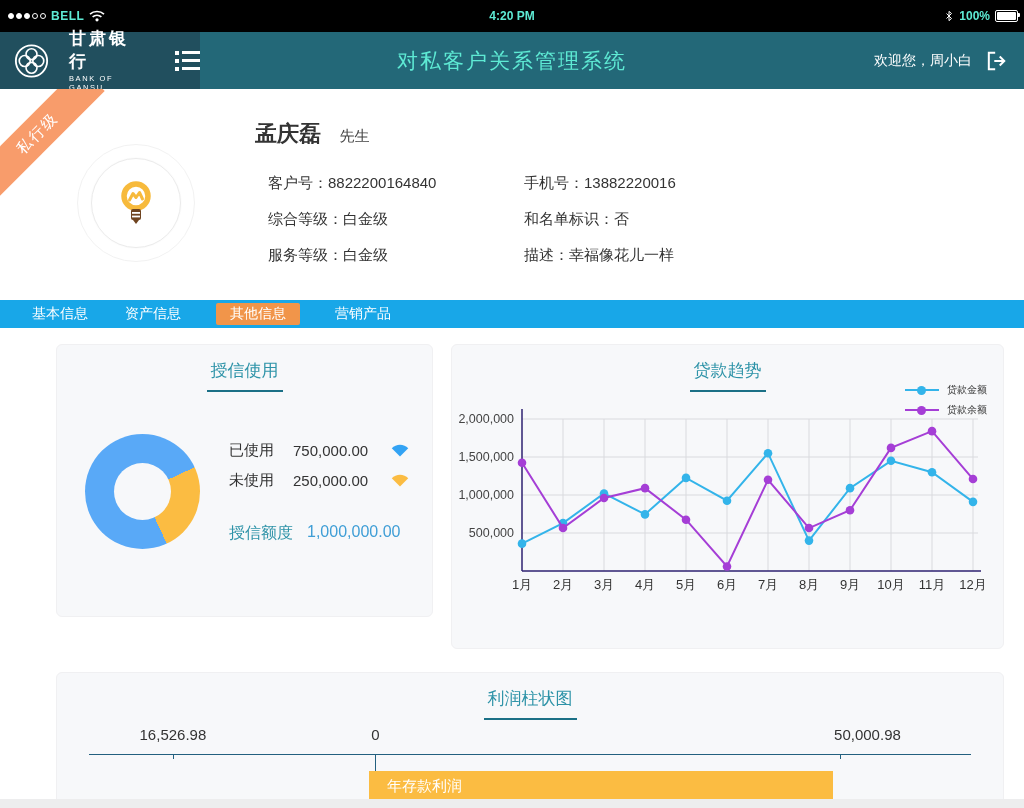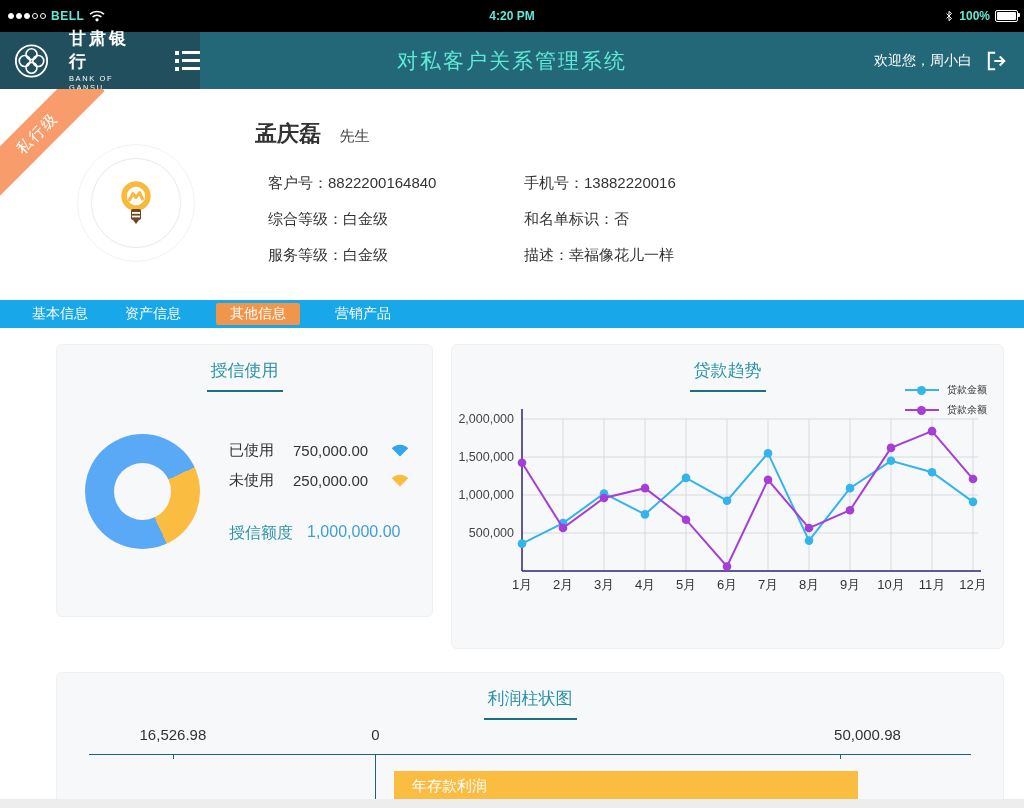--- a/index.html
+++ b/index.html
@@ -305,20 +305,20 @@
     <div class="card card-profit">
       <div class="card-title"><span class="t">利润柱状图</span></div>
       <div id="profit-chart">
           <div class="pc-label" style="left: 83.9052px;">16,526.98</div>
           <div class="pc-label" style="left: 286.416px;">0</div>
           <div class="pc-label" style="left: 778.464px;">50,000.98</div>
           <div class="pc-axis"></div>
           <div class="pc-tick" style="left: 83.9052px;"></div>
           <div class="pc-tick" style="left: 750.924px;"></div>
           <div class="pc-zero" style="left: 286.416px;"></div>
-          <div class="pc-bar" style="left: 305px; width: 463.508px; top: 47px; height: 30px; line-height: 30px; padding-left: 18px; box-sizing: border-box; background: rgb(251, 188, 66);">年存款利润</div>
+          <div class="pc-bar" style="left: 280px; width: 463.508px; top: 47px; height: 30px; line-height: 30px; padding-left: 18px; box-sizing: border-box; background: rgb(251, 188, 66);">年存款利润</div>
           <div class="pc-bar" style="left: 83.9052px; width: 202.511px; top: 83px; height: 28px; line-height: 28px; padding-right: 20px; box-sizing: border-box; background: rgb(87, 170, 240); text-align: right;">年贷款利润</div>
         </div>
     </div>
   </div>
 
   <div class="bottom-strip"></div>
 </div>
 
 </body></html>

